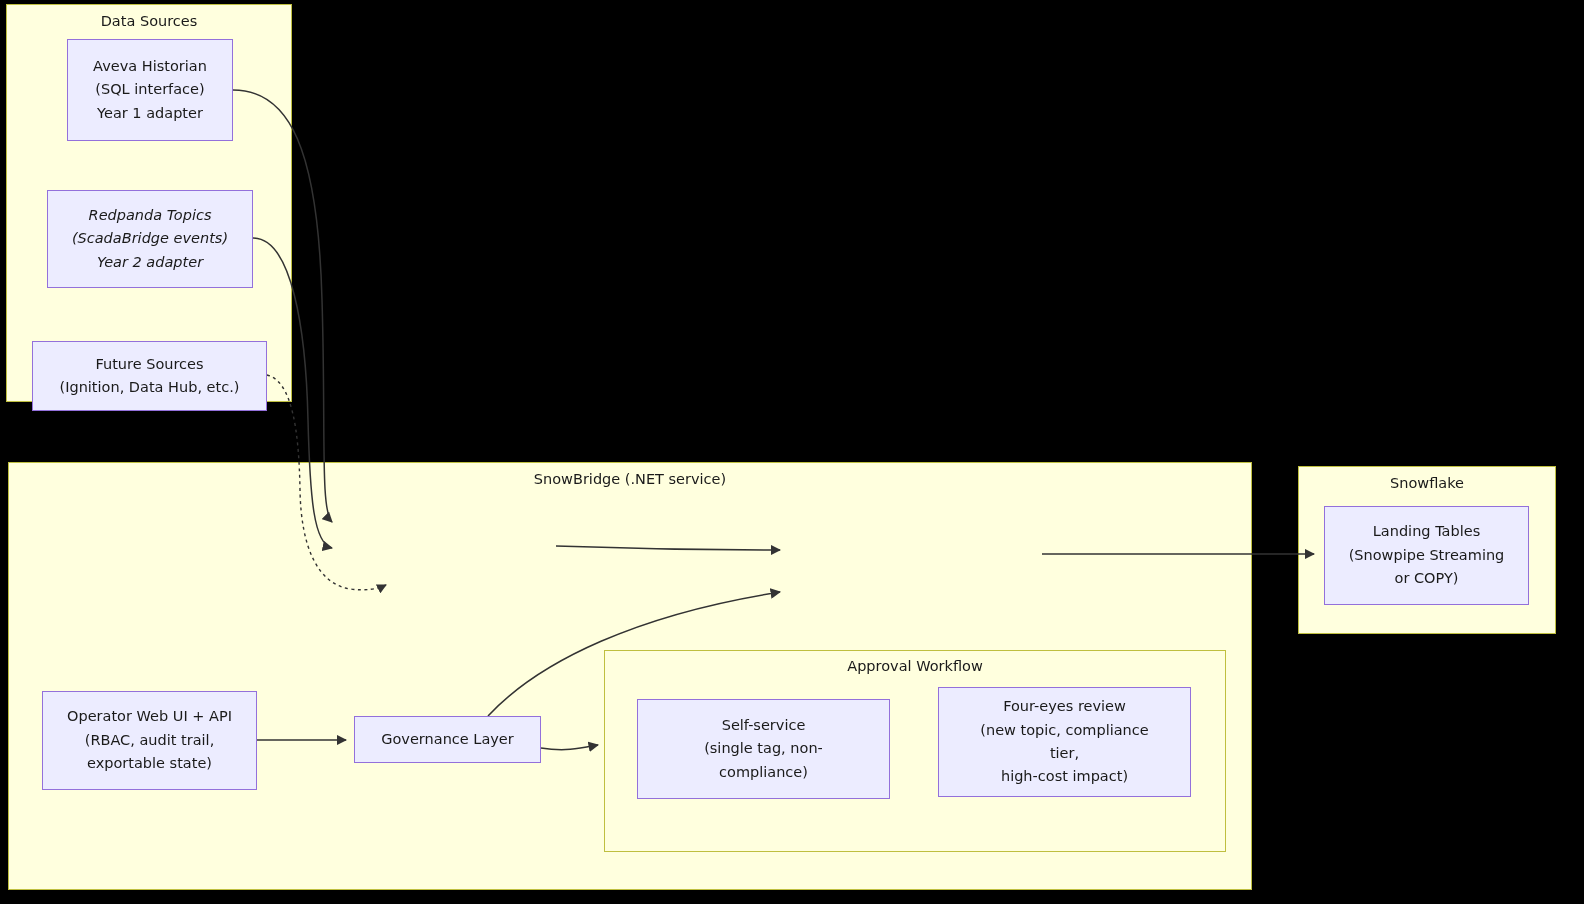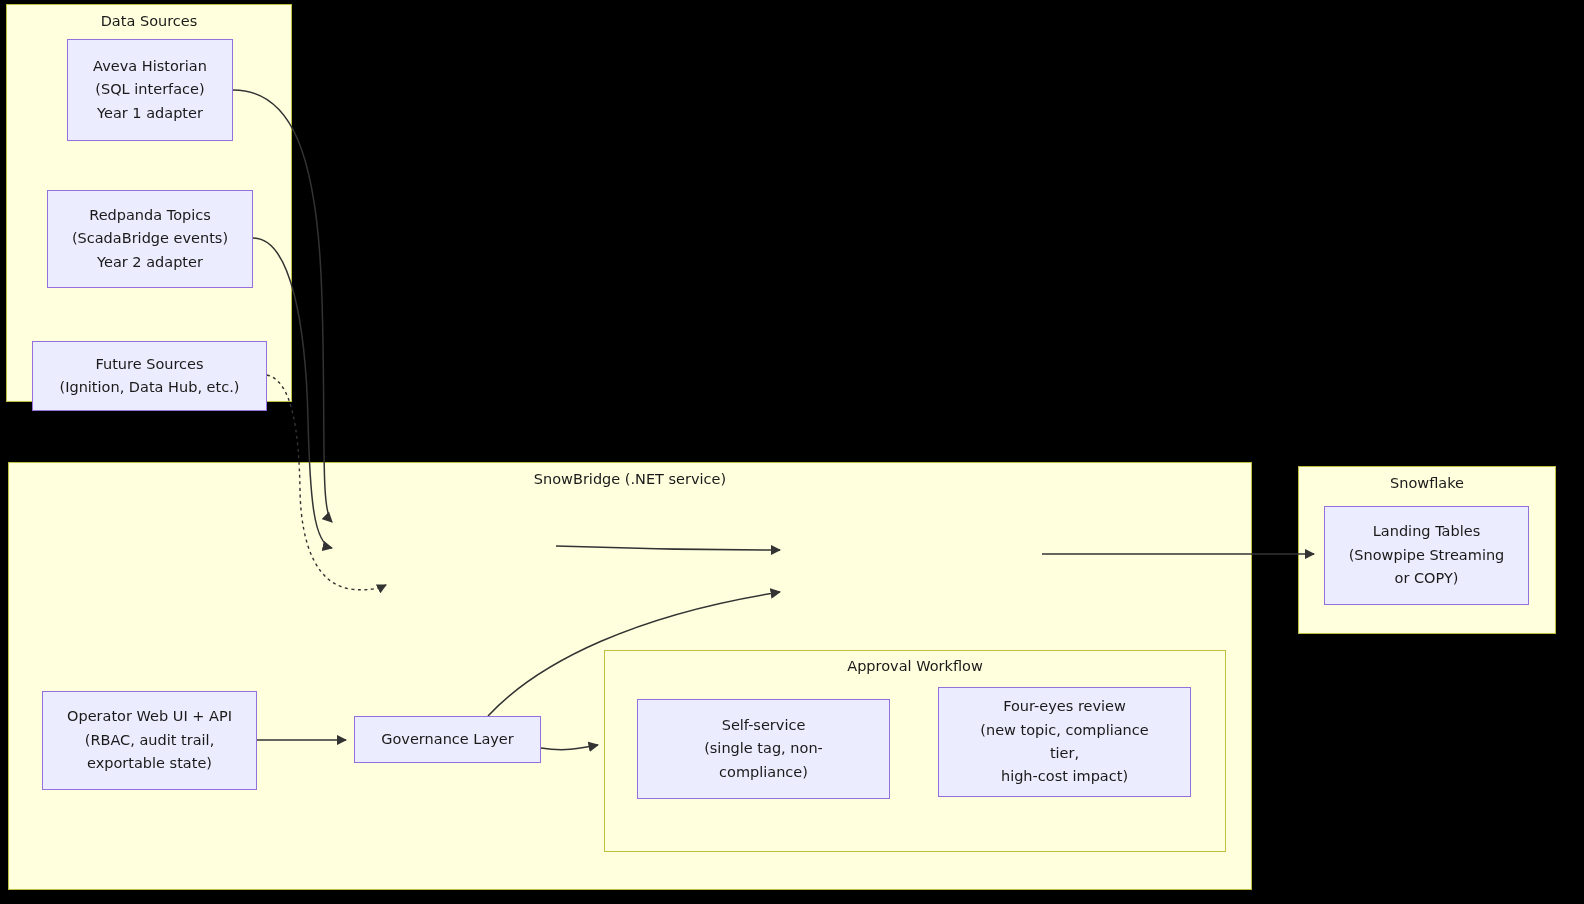--- a/index.html
+++ b/index.html
@@ -105,21 +105,21 @@
   </svg>
 
   <div class="node" style="left:67px; top:39px; width:166px; height:102px;">
     <span class="node-label">
       <span>Aveva Historian</span>
       <span>(SQL interface)</span>
       <span>Year 1 adapter</span>
     </span>
   </div>
 
-  <div class="node" style="left:47px; top:190px; width:206px; height:98px;">
+  <div class="node" style="left:47px; top:190px; width:206px; height:98px;font-style:italic;">
     <span class="node-label">
       <span>Redpanda Topics</span>
       <span>(ScadaBridge events)</span>
       <span>Year 2 adapter</span>
     </span>
   </div>
 
   <div class="node" style="left:32px; top:341px; width:235px; height:70px;">
     <span class="node-label">
       <span>Future Sources</span>

